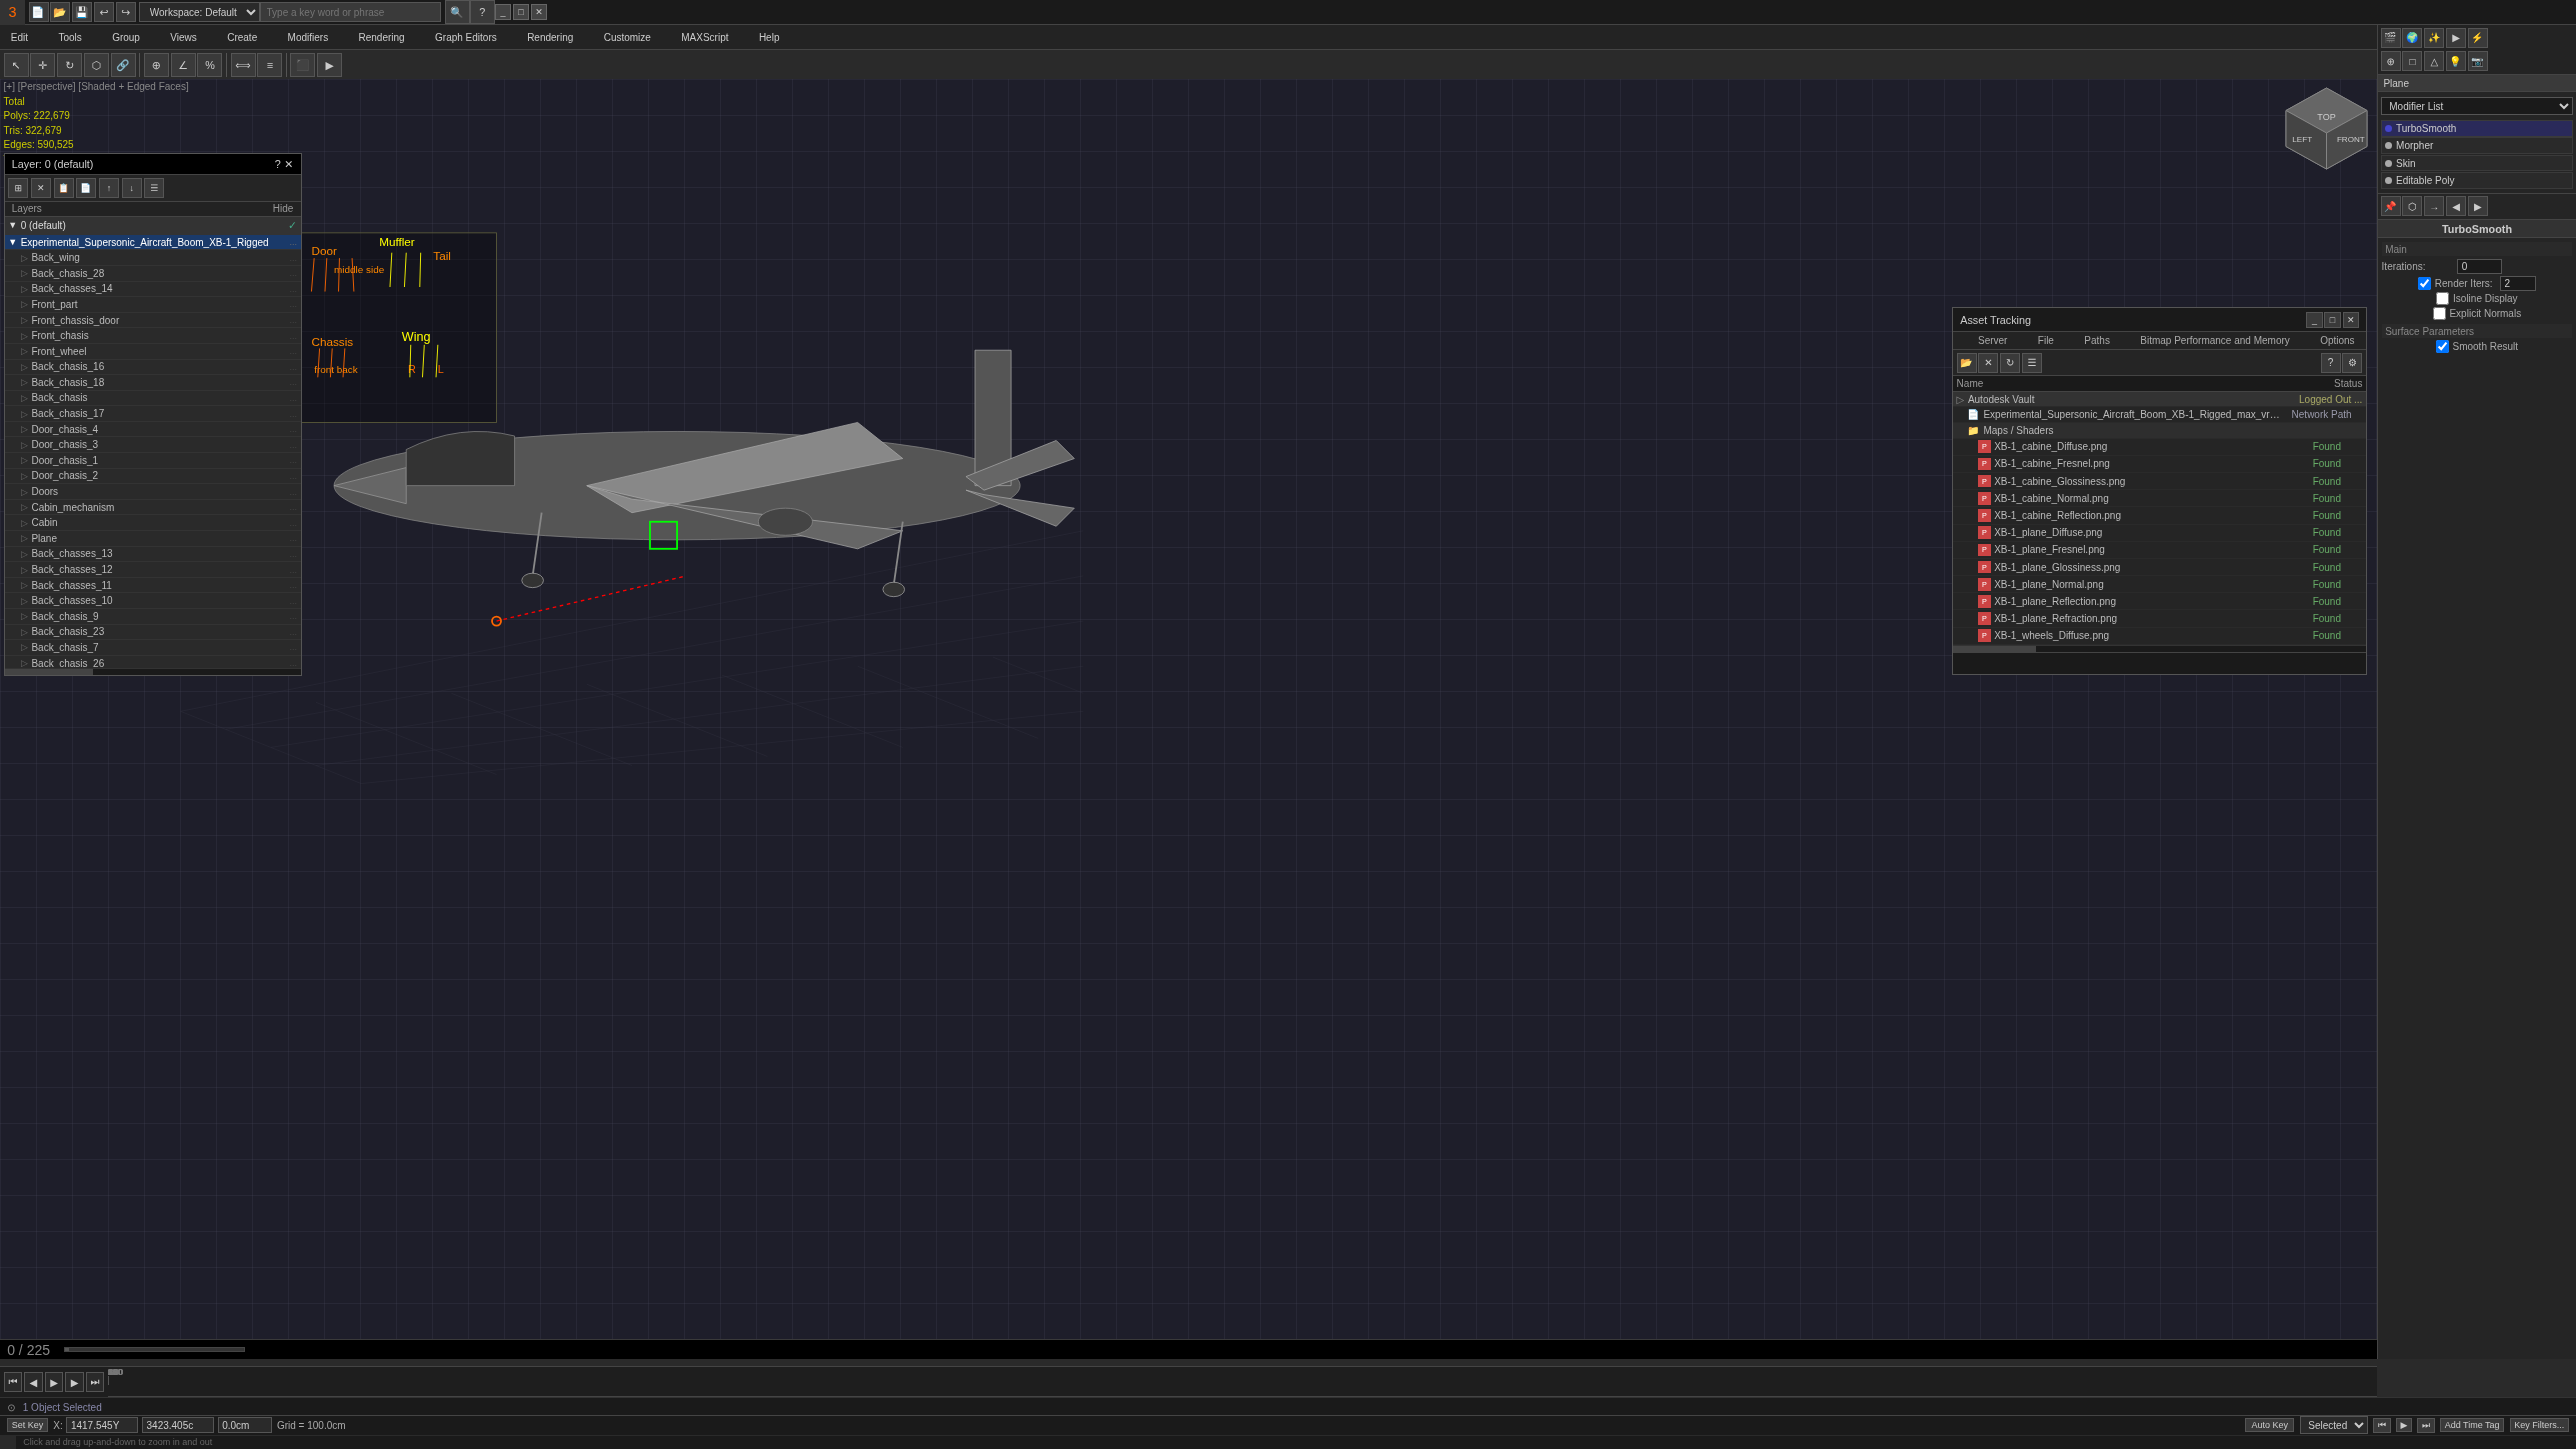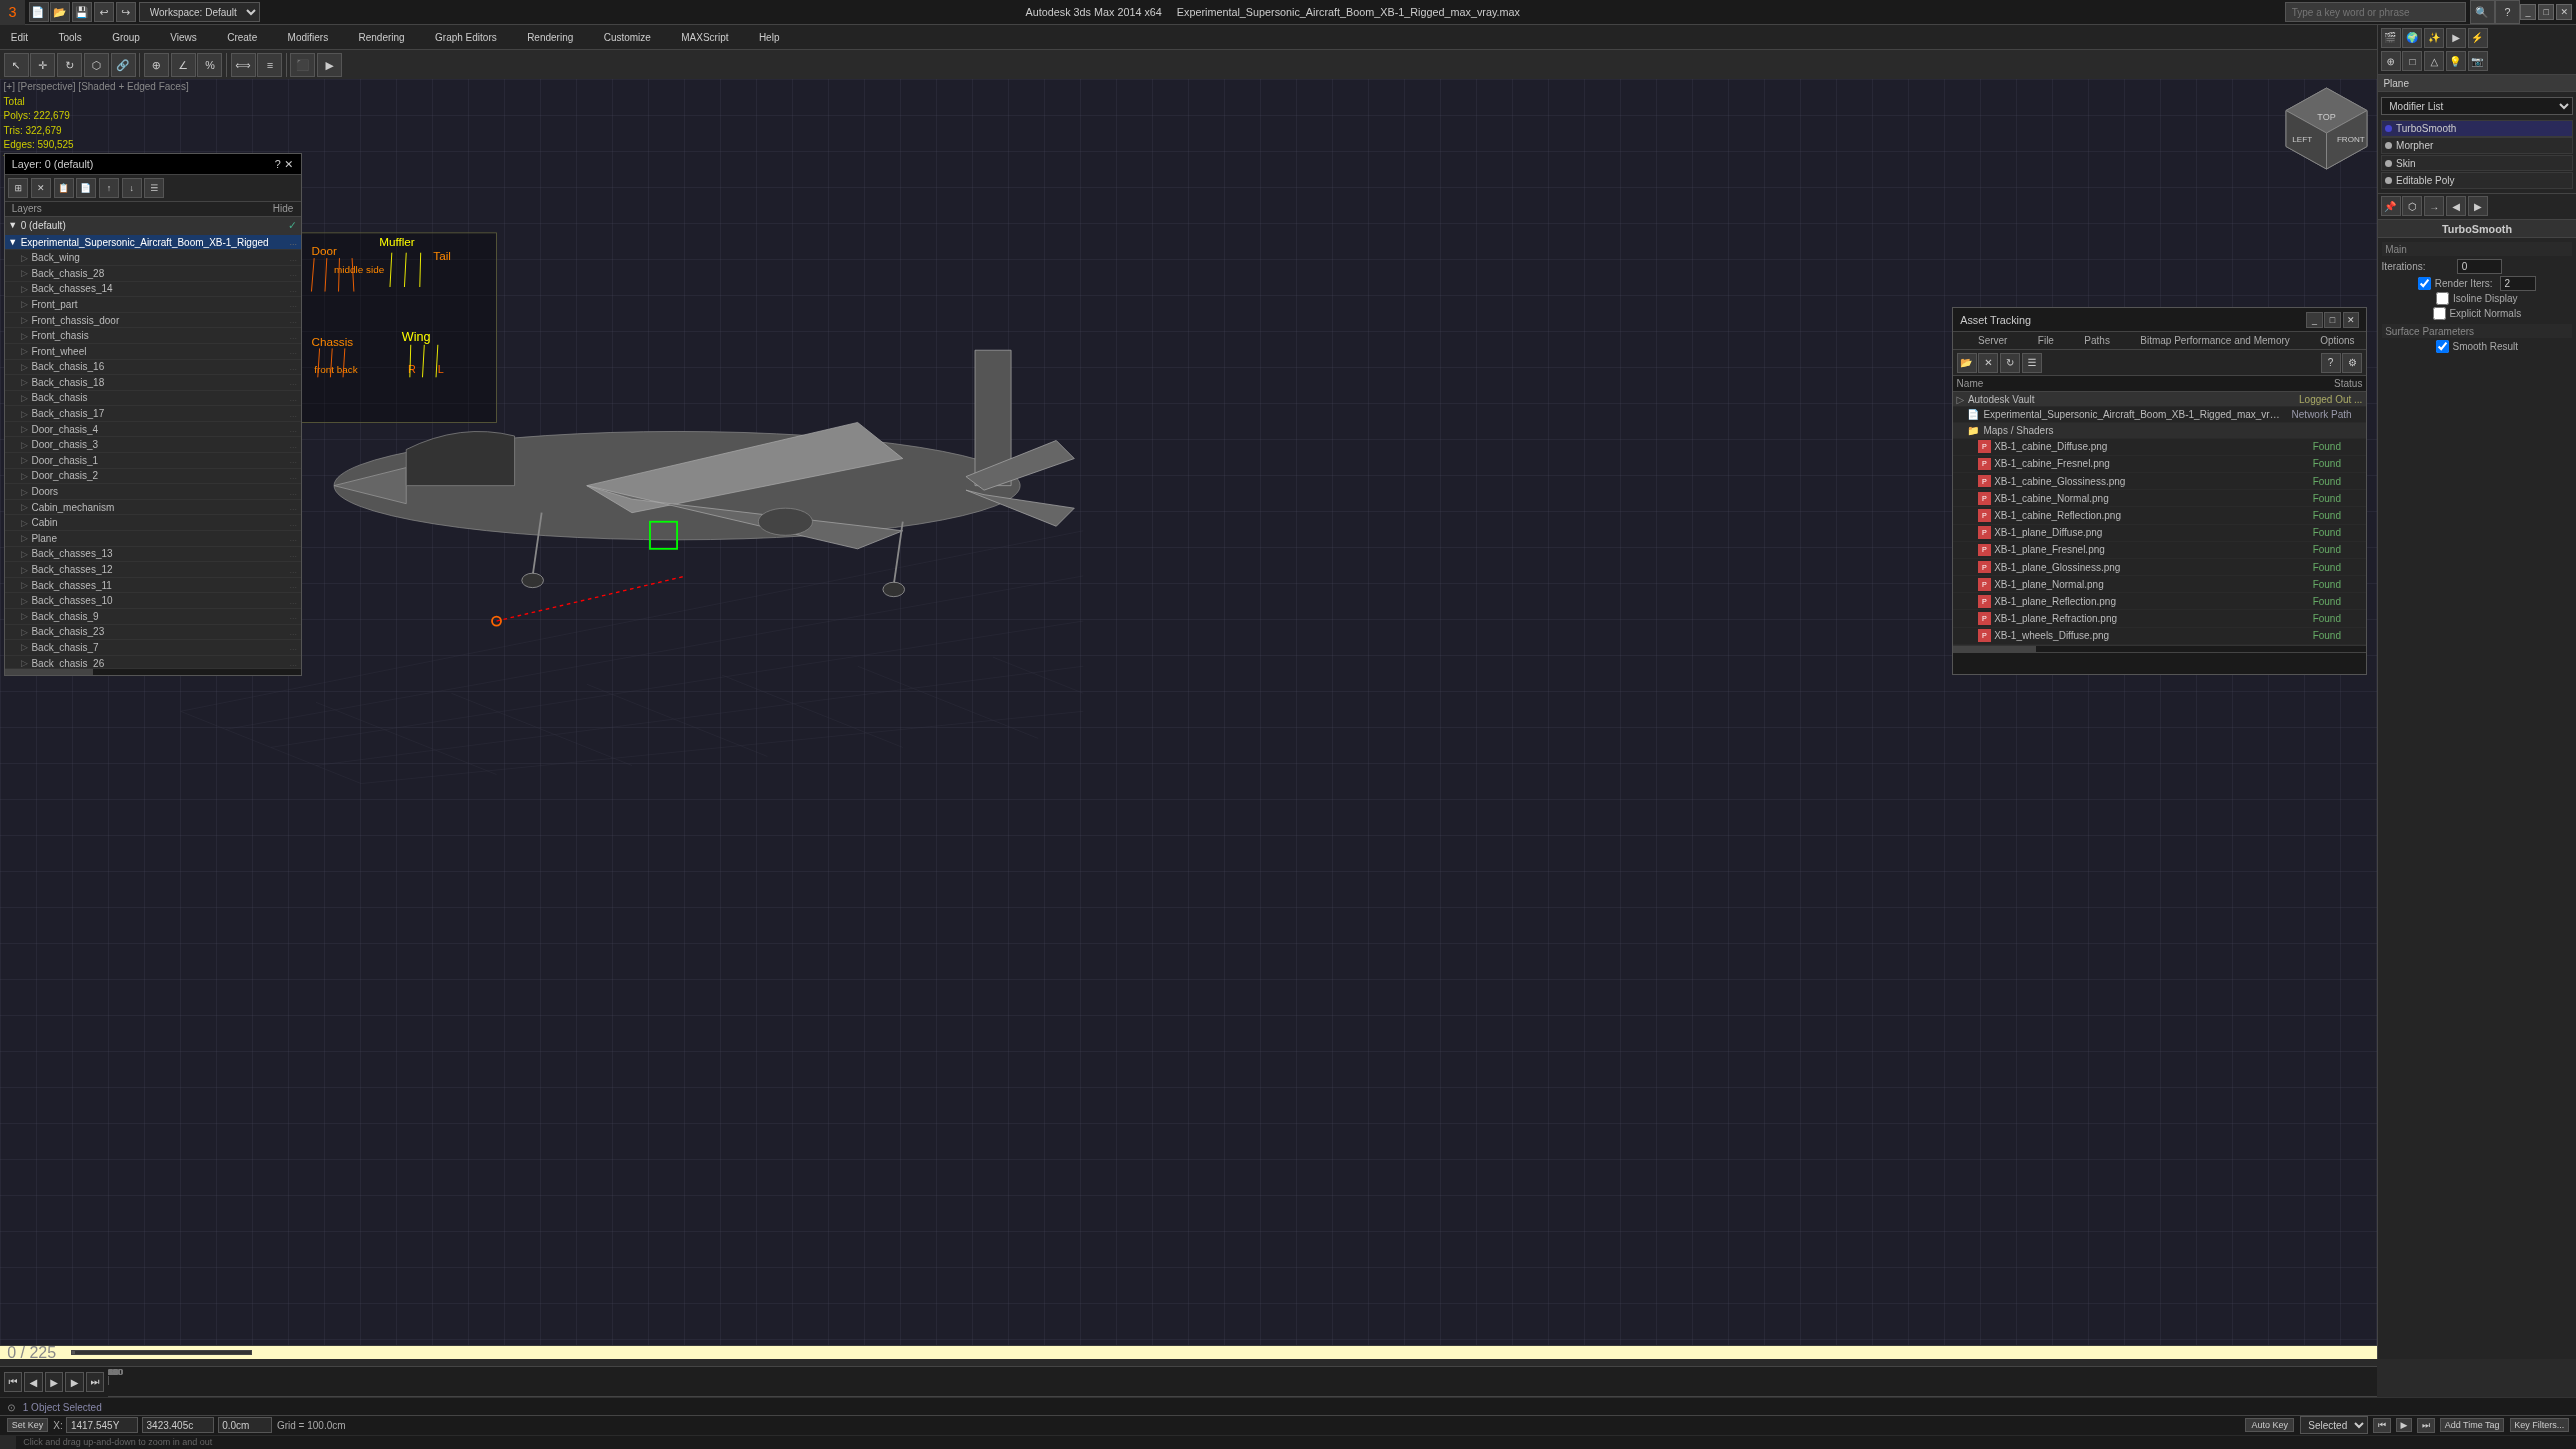--- a/index.html
+++ b/index.html
@@ -437,25 +437,20 @@
   <div style="display:flex;align-items:center;margin-left:3.6px;gap:1.8px;">
     <button class="tool-btn" style="width:20px;height:20px;">📄</button>
     <button class="tool-btn" style="width:20px;height:20px;">📂</button>
     <button class="tool-btn" style="width:20px;height:20px;">💾</button>
     <button class="tool-btn" style="width:20px;height:20px;">↩</button>
     <button class="tool-btn" style="width:20px;height:20px;">↪</button>
   </div>
   <select class="workspace-selector" style="background:#2a2a2a;border:0.9px solid #555;color:#ccc;font-size:10px;padding:1.8px 5.4px;margin-left:3.6px;height:20px;">
     <option>Workspace: Default</option>
   </select>
-  <div id="title-center">
-    <span>Autodesk 3ds Max  2014 x64</span>
-    &nbsp;&nbsp;&nbsp;
-    <span>Experimental_Supersonic_Aircraft_Boom_XB-1_Rigged_max_vray.max</span>
-  </div>
   <input type="text" class="search-bar" style="background: rgb(58, 58, 58); border: 0.9px solid rgb(85, 85, 85); color: rgb(170, 170, 170); font-size: 10px; padding: 1.8px 5.4px; width: 181px; height: 20px; margin-right: 3.6px;" placeholder="Type a key word or phrase">
   <button class="tool-btn">🔍</button>
   <button class="tool-btn">?</button>
   <div id="window-controls">
     <button class="win-btn">_</button>
     <button class="win-btn">□</button>
     <button class="win-btn">✕</button>
   </div>
 </div>
 
@@ -957,21 +952,21 @@
         <span style="flex:1;overflow:hidden;text-overflow:ellipsis;white-space:nowrap;">XB-1_wheels_Diffuse.png</span>
         <span style="color:#6a6;margin-left:7.2px;white-space:nowrap;font-size:10px;">Found</span>
       </div>
     </div>
   <div class="scrollbar-h">
     <div style="width:20%;height:100%;background:#444;"></div>
   </div>
   <div class="asset-path-bar"></div>
 </div>
 
-<div id="viewport-info" style="position:absolute;bottom:90px;left:0;right:199px;height:14px;background:#fef9c3;border-top:0.9px solid #3a3a3a;display:flex;align-items:center;padding:0 7.2px;font-size:16px;color:#888;gap:14.4px;">
+<div id="viewport-info" style="position:absolute;bottom:90px;left:0;right:199px;height:20px;background:#000000;border-top:0.9px solid #3a3a3a;display:flex;align-items:center;padding:0 7.2px;font-size:14px;color:#888;gap:14.4px;">
   <span>
     <span>0</span>
     /
     <span>225</span>
   </span>
   <div class="progress-track" style="width:181px;height:5.4px;background:#333;border:0.9px solid #444;">
     <div style="width:2%;height:100%;background:#555;"></div>
   </div>
 </div>
 

